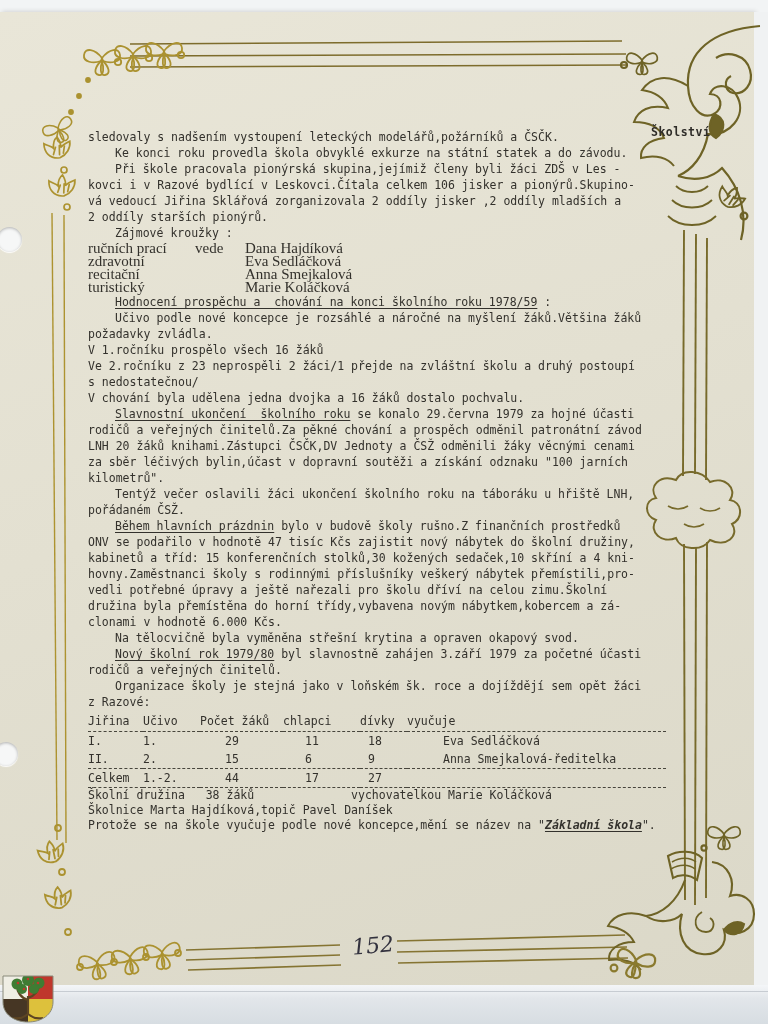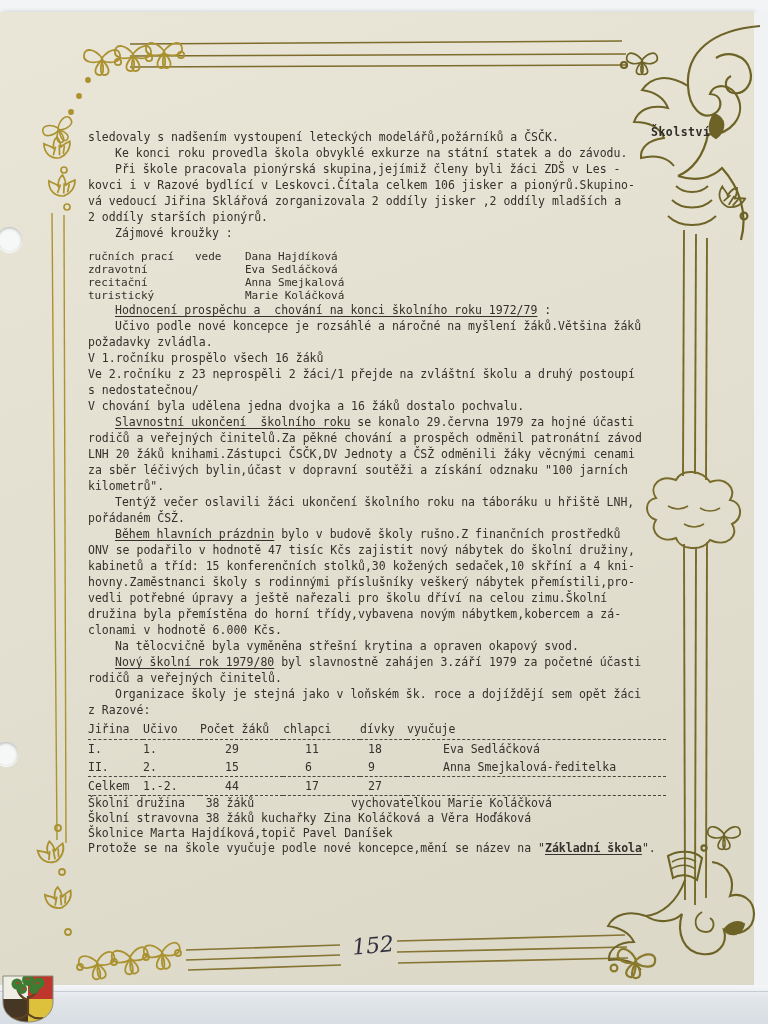--- a/index.html
+++ b/index.html
@@ -21,23 +21,23 @@
   .hole.h1{left:-3px;top:227px;width:25px;height:25px;}
   .hole.h2{left:-6px;top:742px;width:24px;height:24px;}
 
   
   .textblock{position:absolute;left:88px;top:129px;width:600px;color:#33312c;
     font-size:11.5px;line-height:16px;}
   .textblock p{margin:0;white-space:pre-wrap;}
   .ind{text-indent:27px;}
   .mt2{margin-top:2px;} .mt4{margin-top:4px;} .mt6{margin-top:6px;}
   .ul{text-decoration:underline;text-underline-offset:2px;}
-  .bold{font-weight:bold;}
-
-  .clubs{margin-top:9px;line-height:13px;font-size:11px;}
+  .bold{font-weight:bold;font-style:italic;}
+
+  .clubs{margin-top:1px;line-height:13px;font-size:15px;font-family:Liberation Serif, serif;}
   .club-row{display:flex;}
   .c-act{width:107px;} .c-note{width:50px;}
 
   table.school{border-collapse:collapse;width:578px;margin-top:3px;
     font-size:11.5px;color:#33312c;}
   table.school th{font-weight:normal;text-align:left;padding:0 0 2px 0;}
   table.school td{padding:1px 0;}
   table.school thead th{border-bottom:1.5px dashed #47453c;}
   table.school tr.sep td{border-bottom:1.5px dashed #47453c;margin-top:15px;}
   table.school tbody td:nth-child(3){padding-left:25px;}
@@ -201,21 +201,21 @@
       <span class="c-note"></span>
       <span class="c-lead">Anna Smejkalová</span>
     </div>
     <div class="club-row">
       <span class="c-act">turistický</span>
       <span class="c-note"></span>
       <span class="c-lead">Marie Koláčková</span>
     </div>
   </div>
 
-  <p class="ind mt6"><span class="ul">Hodnocení prospěchu a  chování na konci školního roku 1972/79</span><span> :</span></p>
+  <p class="ind mt6"><span class="ul">Hodnocení prospěchu a  chování na konci školního roku 1978/59</span><span> :</span></p>
   <p class="ind mt2">Učivo podle nové koncepce je rozsáhlé a náročné na myšlení žáků.Většina žáků
 požadavky zvládla.</p>
   <p class="mt4">V 1.ročníku prospělo všech 16 žáků</p>
   <p class="mt2">Ve 2.ročníku z 23 neprospěli 2 žáci/1 přejde na zvláštní školu a druhý postoupí
 s nedostatečnou/</p>
   <p class="mt4">V chování byla udělena jedna dvojka a 16 žáků dostalo pochvalu.</p>
   <p class="ind mt4"><span class="ul">Slavnostní ukončení  školního roku</span><span> se konalo 29.června 1979 za hojné účasti
 rodičů a veřejných činitelů.Za pěkné chování a prospěch odměnil patronátní závod
 LNH 20 žáků knihami.Zástupci ČSČK,DV Jednoty a ČSŽ odměnili žáky věcnými cenami
 za sběr léčivých bylin,účast v dopravní soutěži a získání odznaku "100 jarních
@@ -277,21 +277,20 @@
         <td>44</td>
         <td>17</td>
         <td>27</td>
         <td></td>
       </tr>
     </tbody>
   </table>
 
   <div class="after-table">
     <p>Školní družina   38 žáků              vychovatelkou Marie Koláčková</p>
-    <p>Školní stravovna 38 žáků kuchařky Zina Koláčková a Věra Hoďáková</p>
     <p>Školnice Marta Hajdíková,topič Pavel Daníšek</p>
     <p><span>Protože se na škole vyučuje podle nové koncepce,mění se název na "</span><span class="ul bold">Základní škola</span><span>".</span></p>
   </div>
 </div>
 
 <div class="page-number">152</div>
 
 <div class="footer">
   
 </div>

